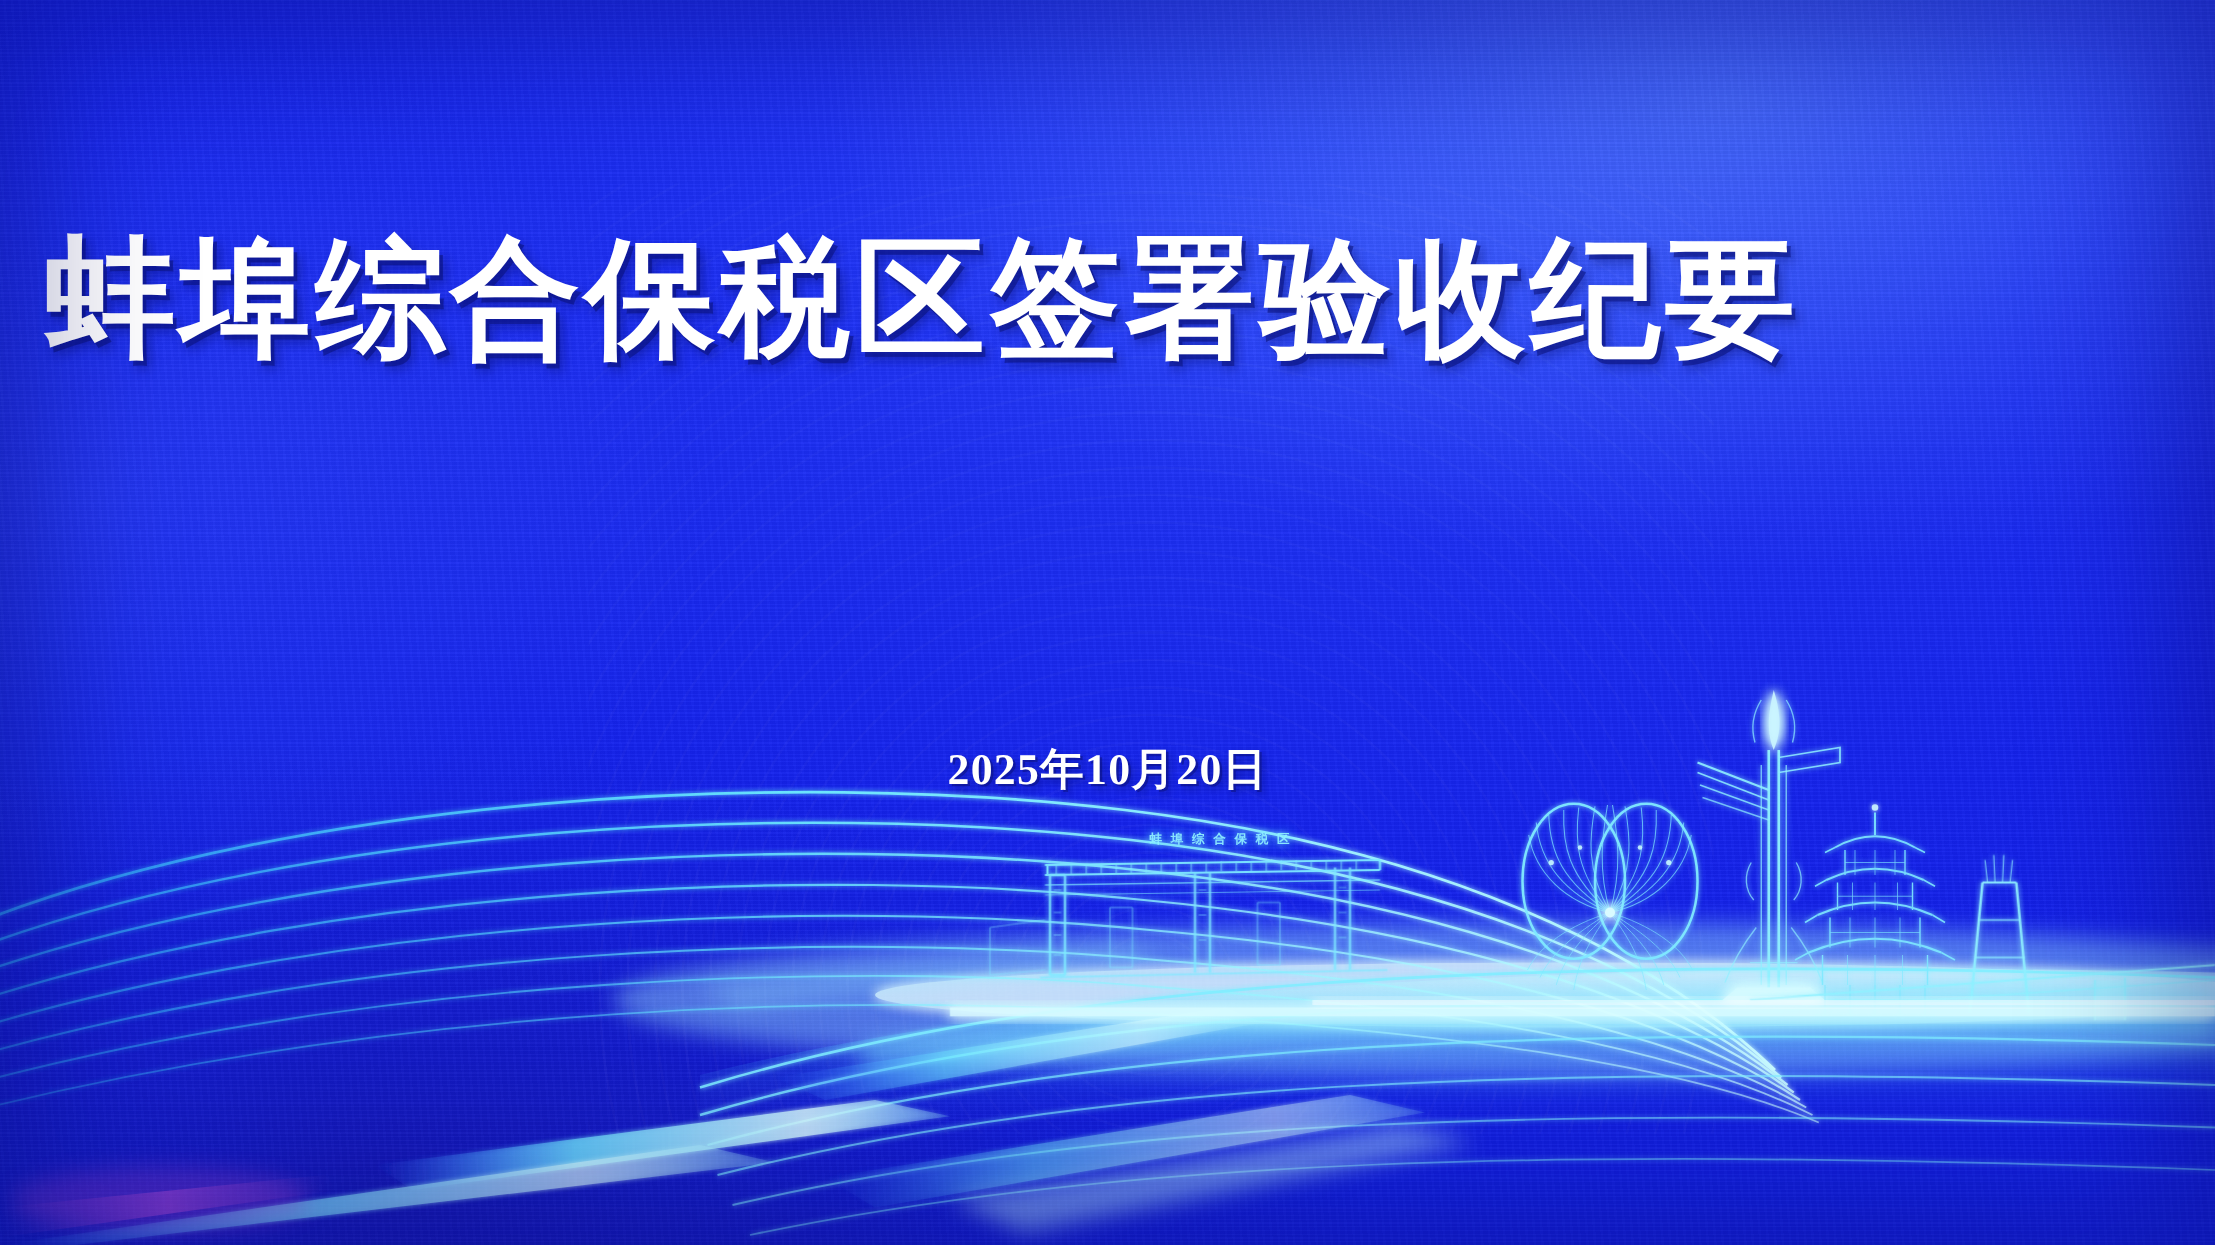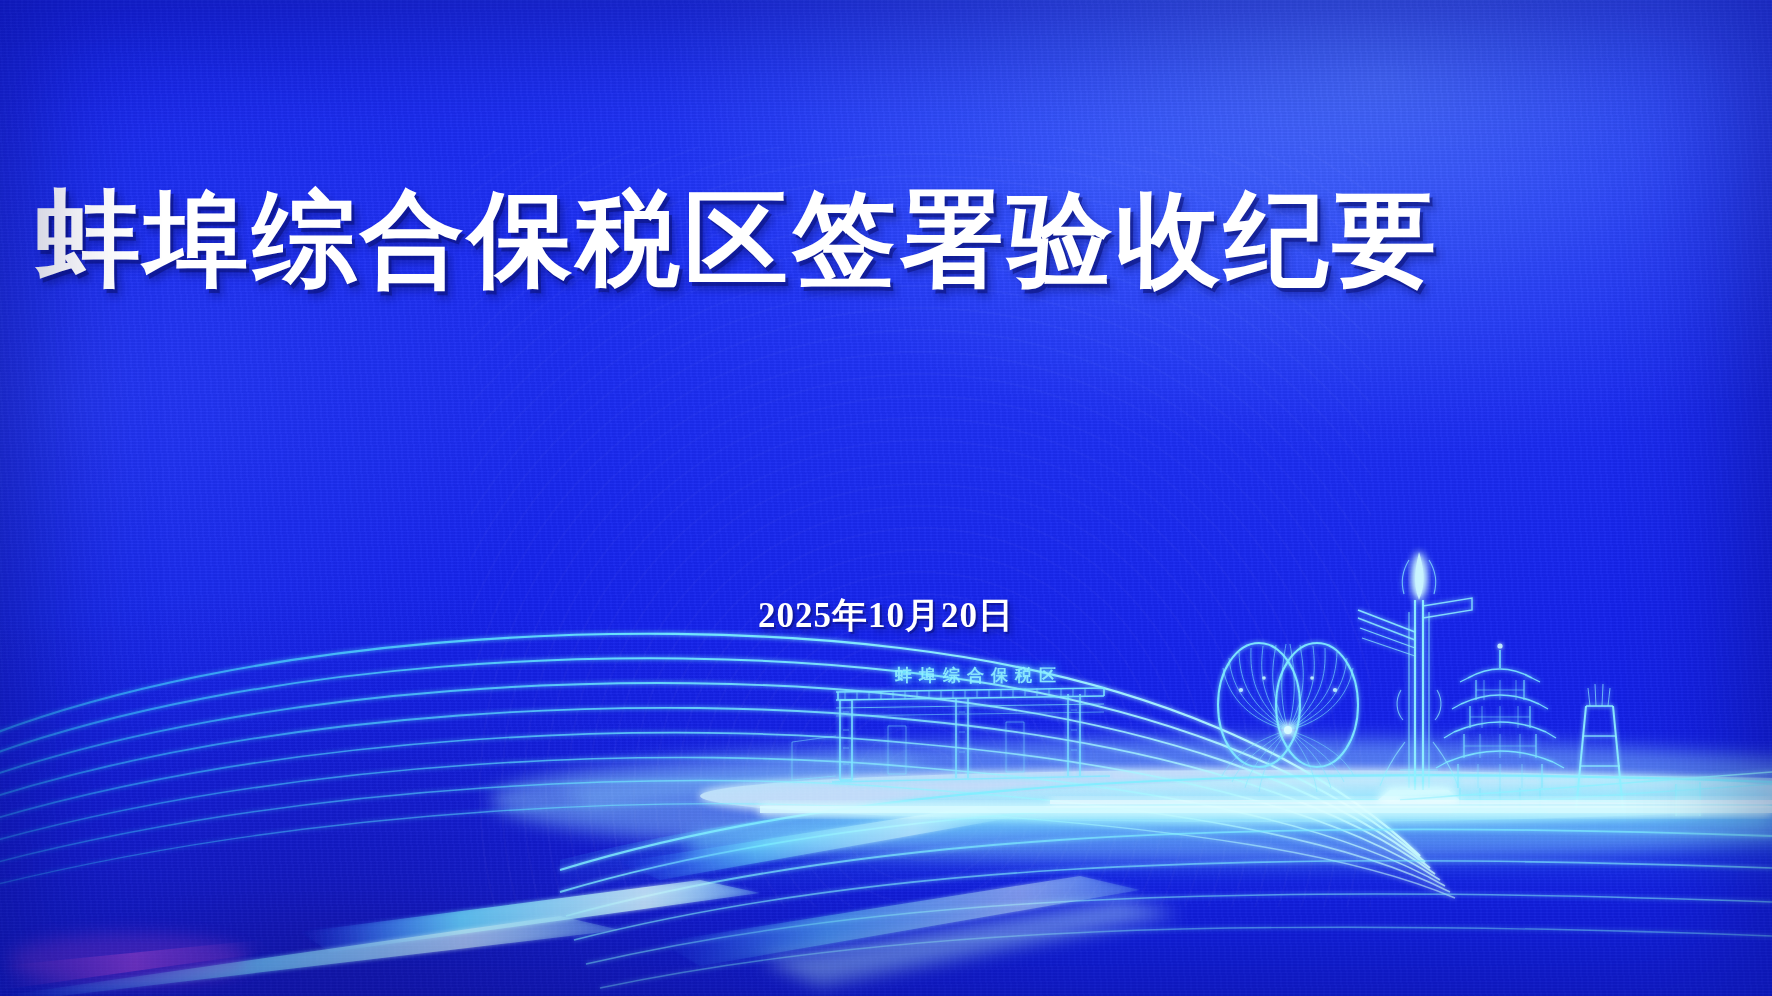--- a/index.html
+++ b/index.html
@@ -140,21 +140,21 @@
   .gate-label {
     position: absolute;
     left: 864px;
     top: 664px;
     width: 230px;
     text-align: center;
     z-index: 22;
     color: #8ff0ff;
     font-family: "Liberation Sans", "DejaVu Sans", sans-serif;
     font-weight: 700;
-    font-size: 17px;
+    font-size: 10px;
     letter-spacing: 7px;
     text-shadow: 0 0 6px rgba(110,235,255,0.95), 0 0 14px rgba(60,200,255,0.7);
     opacity: 0.95;
   }
 
   
   .vignette {
     position: absolute;
     inset: 0;
     pointer-events: none;

